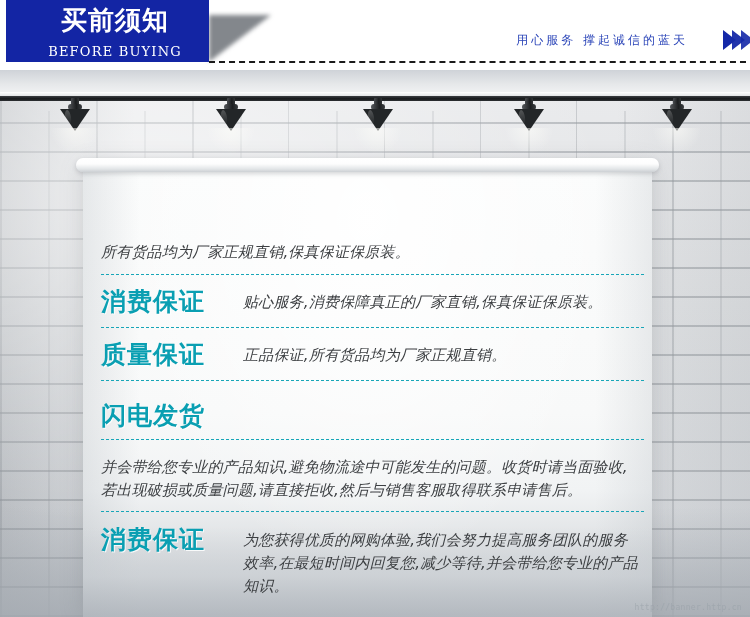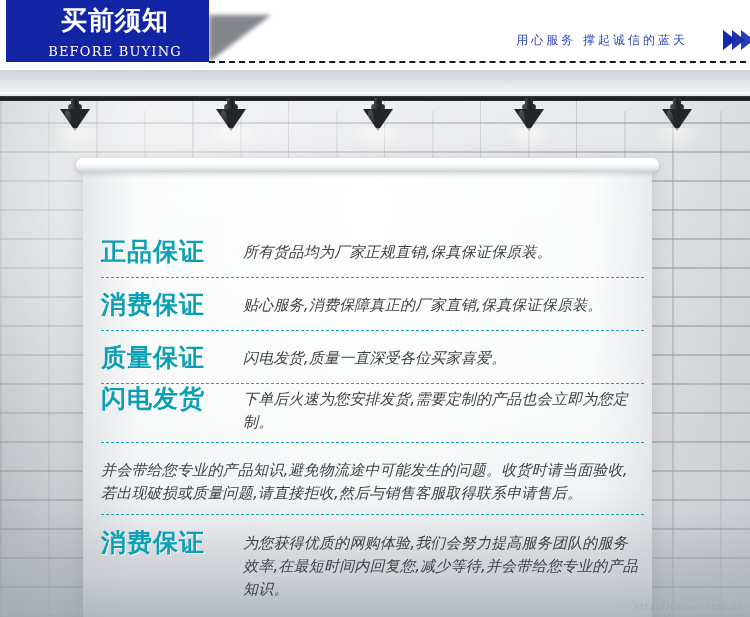--- a/index.html
+++ b/index.html
@@ -412,40 +412,38 @@
     <div class="floor-right"></div>
 
     <div class="roller"></div>
 
     <div class="backdrop">
       <div class="backdrop-sheen"></div>
 
       <div class="rows">
 
         <div class="row" style="margin-top:72px">
-          <div class="row-head">正品保证</div>
           <div class="row-body">所有货品均为厂家正规直销,保真保证保原装。</div>
         </div>
         <div class="divider" style="margin-top:10px"></div>
 
         <div class="row" style="margin-top:12px">
           <div class="row-head">消费保证</div>
           <div class="row-body">贴心服务,消费保障真正的厂家直销,保真保证保原装。</div>
         </div>
         <div class="divider" style="margin-top:10px"></div>
 
         <div class="row" style="margin-top:12px">
           <div class="row-head">质量保证</div>
-          <div class="row-body">闪电发货,质量一直深受各位买家喜爱。</div>
+          <div class="row-body">正品保证,所有货品均为厂家正规直销。</div>
         </div>
         <div class="divider" style="margin-top:10px"></div>
 
-        <div class="row" style="margin-top:0">
+        <div class="row" style="margin-top:20px">
           <div class="row-head">闪电发货</div>
-          <div class="row-body">下单后火速为您安排发货,需要定制的产品也会立即为您定制。</div>
         </div>
         <div class="divider" style="margin-top:8px"></div>
 
         <div class="row" style="margin-top:12px">
           <div class="row-body">并会带给您专业的产品知识,避免物流途中可能发生的问题。收货时请当面验收,若出现破损或质量问题,请直接拒收,然后与销售客服取得联系申请售后。</div>
         </div>
         <div class="divider" style="margin-top:9px"></div>
 
         <div class="row" style="margin-top:13px">
           <div class="row-head">消费保证</div>

